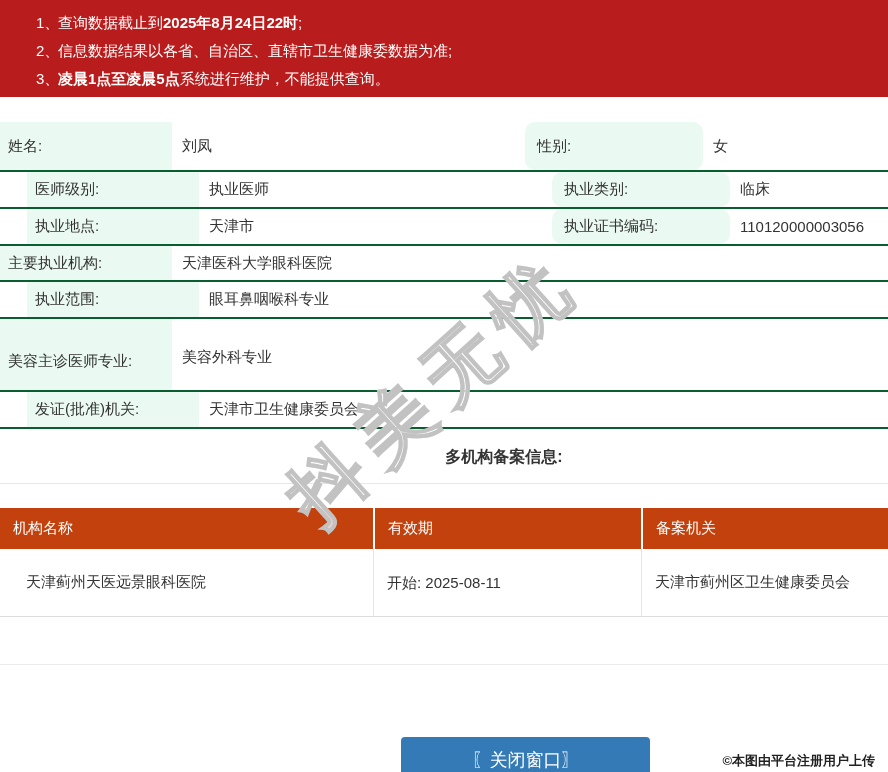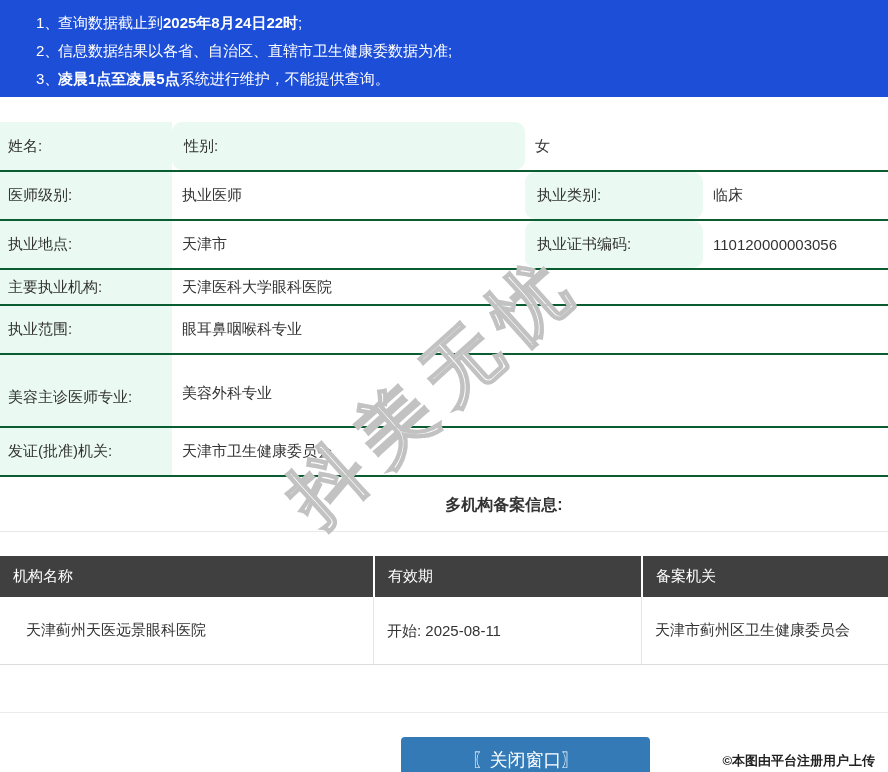--- a/index.html
+++ b/index.html
@@ -1,48 +1,48 @@
 <!DOCTYPE html>
 <html><head>
 <meta charset="utf-8">
 <style>
   * { margin: 0; padding: 0; box-sizing: border-box; }
   html, body { width: 888px; height: 772px; overflow: hidden; background: #fff;
     font-family: "Liberation Sans", sans-serif; color: #333; position: relative; }
 
   
-  .banner { width: 888px; height: 97px; background: #1d4ed8; color: #fff;
+  .banner { width: 888px; height: 97px; background: #b91c1c; color: #fff;
     padding: 9px 0 0 36px; }
   .notice-line { font-size: 15px; line-height: 28px; white-space: nowrap; }
   .notice-line .num { display: inline-block; width: 22px; }
   .notice-line b { font-weight: bold; }
 
   
   .itable { width: 888px; margin-top: 25px; position: relative; }
   .irow { display: grid; border-bottom: 2px solid #0a5d31; align-items: center; }
   .irow.four { grid-template-columns: 172px 353px 178px 1fr; }
   .irow.two  { grid-template-columns: 172px 1fr; }
   .cell { height: 100%; display: flex; align-items: center; font-size: 15px; }
   .cell.lbl { background: #eafaf2; padding-left: 8px; text-align: center; }
   .cell.lbl.l2 { padding-left: 12px; border-radius: 10px; }
   .cell.val { padding-left: 10px; }
-  .r50 { height: 50px; } .r49 { height: 49px; } .r48 { height: 36px; }
+  .r50 { height: 50px; } .r49 { height: 37px; padding-left: 27px; } .r48 { height: 36px; }
   .r73 { height: 73px; }
   .r73 .cell { align-items: flex-start; padding-top: 29px; }
   .r73 .cell.lbl { line-height: 26px; padding-right: 24px; }
 
   
   .section-title { margin-top: 17px; text-align: center; padding-left: 120px;
     font-size: 16px; font-weight: bold; height: 21px; line-height: 21px; }
   .thin-line { margin-top: 16px; width: 888px; border-top: 1px solid #e8e8e8; }
 
   
   .reg-table { width: 888px; margin-top: 24px; }
   .reg-head { display: grid; grid-template-columns: 373px 2px 266px 2px 1fr; }
-  .reg-head .hcell { background: #404040; color: #fff; font-size: 15px;
+  .reg-head .hcell { background: #c2410c; color: #fff; font-size: 15px;
     height: 41px; display: flex; align-items: center; padding-left: 13px; }
   .reg-head .gap { background: #fff; }
   .reg-body { display: grid; grid-template-columns: 373px 268px 1fr;
     border-bottom: 1px solid #ddd; }
   .reg-body .bcell { min-height: 67px; font-size: 15px; display: flex;
     flex-direction: column; justify-content: center; padding-left: 26px; }
   .reg-body .bcell + .bcell { border-left: 1px solid #e5e5e5; padding-left: 13px; }
   .reg-body .dline { line-height: 29px; }
 
   
@@ -67,20 +67,21 @@
 
 <div class="banner">
   <div class="notice-line"><span class="num">1、</span><span>查询数据截止到</span><b>2025年8月24日22时</b><span>;</span></div>
   <div class="notice-line"><span class="num">2、</span><span>信息数据结果以各省、自治区、直辖市卫生健康委数据为准;</span><b></b><span></span></div>
   <div class="notice-line"><span class="num">3、</span><span></span><b>凌晨1点至凌晨5点</b><span>系统进行维护，不能提供查询。</span></div>
 </div>
 
 <div class="itable">
   <div class="irow four r50">
     <div class="cell lbl">姓名:</div>
+    <div class="cell val">刘凤</div>
     <div class="cell lbl l2">性别:</div>
     <div class="cell val">女</div>
   </div>
   <div class="irow four r49">
     <div class="cell lbl">医师级别:</div>
     <div class="cell val">执业医师</div>
     <div class="cell lbl l2">执业类别:</div>
     <div class="cell val">临床</div>
   </div>
   <div class="irow four r49">

